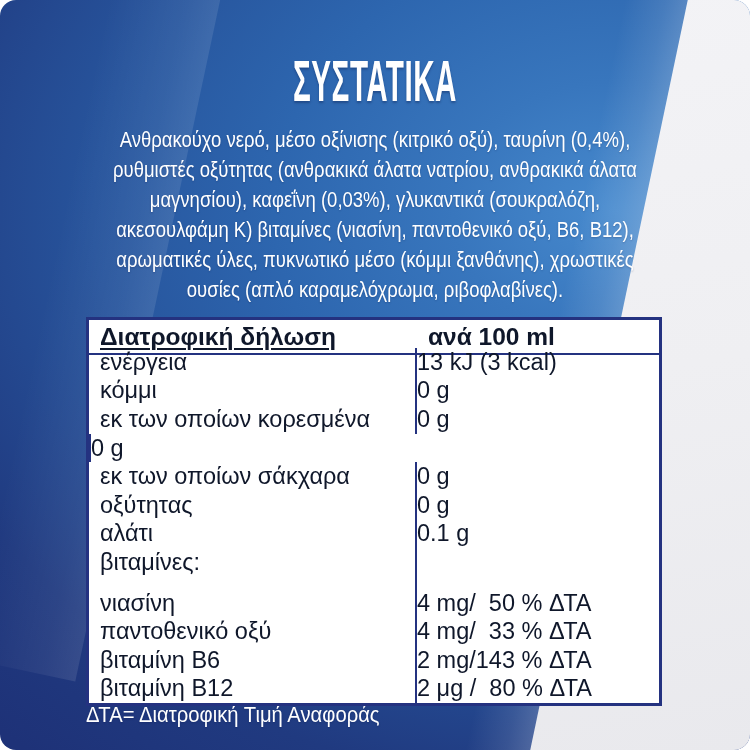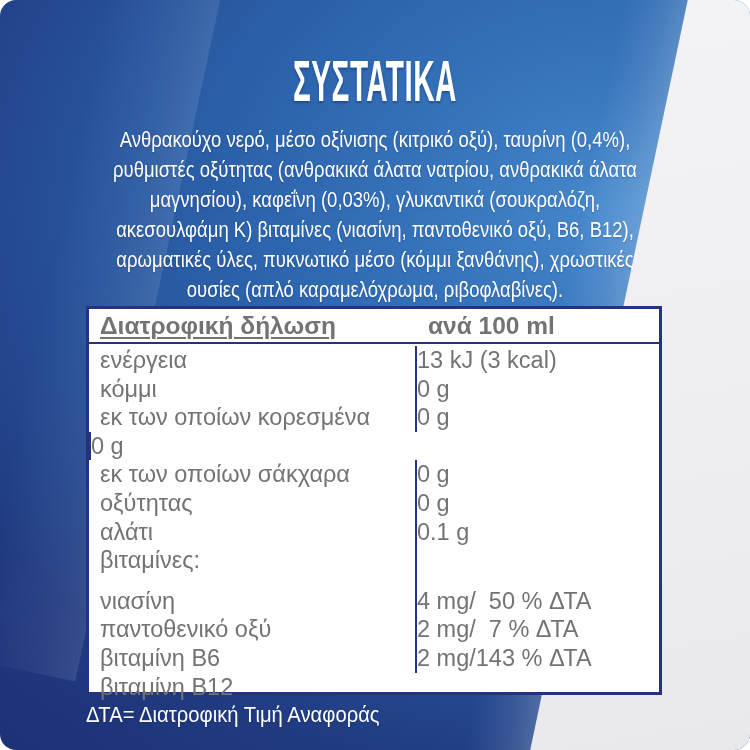--- a/index.html
+++ b/index.html
@@ -86,27 +86,27 @@
     font-size: 21.5px;
     line-height: 30px;
     text-shadow: 0 1px 2px rgba(10, 24, 70, 0.25);
   }
   .ingredients .line { white-space: nowrap; }
 
   .ntable {
     position: absolute;
     z-index: 4;
     left: 86px;
-    top: 306px;
+    top: 317px;
     width: 576px;
     height: 389px;
     box-sizing: border-box;
     background: #ffffff;
     border: 3px solid #243280;
-    color: #737373;
+    color: #0f172a;
   }
   .t-header {
     display: flex;
     height: 33px;
     border-bottom: 2px solid #243280;
     font-weight: 700;
     font-size: 24.5px;
     align-items: center;
   }
   .t-header .h-label {
@@ -123,20 +123,21 @@
     box-sizing: border-box;
     padding-left: 13px;
     white-space: nowrap;
   }
   .t-body {
     position: absolute;
     top: 35px; bottom: 0; left: 0; right: 0;
     display: flex;
     flex-direction: column;
     padding-top: 2px;
+    justify-content: flex-end;
   }
   .t-row {
     display: flex;
     height: 28.6px;
     flex: 0 0 28.6px;
     font-size: 23.5px;
     line-height: 28.6px;
   }
   .t-row .c-label {
     width: 326px;
@@ -233,26 +234,27 @@
       <div class="t-spacer">
         <div class="c-label"></div>
         <div class="c-value"></div>
       </div>
       <div class="t-row">
         <div class="c-label">νιασίνη</div>
         <div class="c-value">4 mg/  50 % ΔΤΑ</div>
       </div>
       <div class="t-row">
         <div class="c-label">παντοθενικό οξύ</div>
-        <div class="c-value">2 mg/  7 % ΔΤΑ</div>
+        <div class="c-value">4 mg/  33 % ΔΤΑ</div>
       </div>
       <div class="t-row">
         <div class="c-label">βιταμίνη B6</div>
         <div class="c-value">2 mg/143 % ΔΤΑ</div>
       </div>
       <div class="t-row">
         <div class="c-label">βιταμίνη B12</div>
+        <div class="c-value">2 μg /  80 % ΔΤΑ</div>
       </div>
     </div>
   </div>
 
   <div class="footnote">ΔΤΑ= Διατροφική Τιμή Αναφοράς</div>
 </div>
 
 </body></html>

